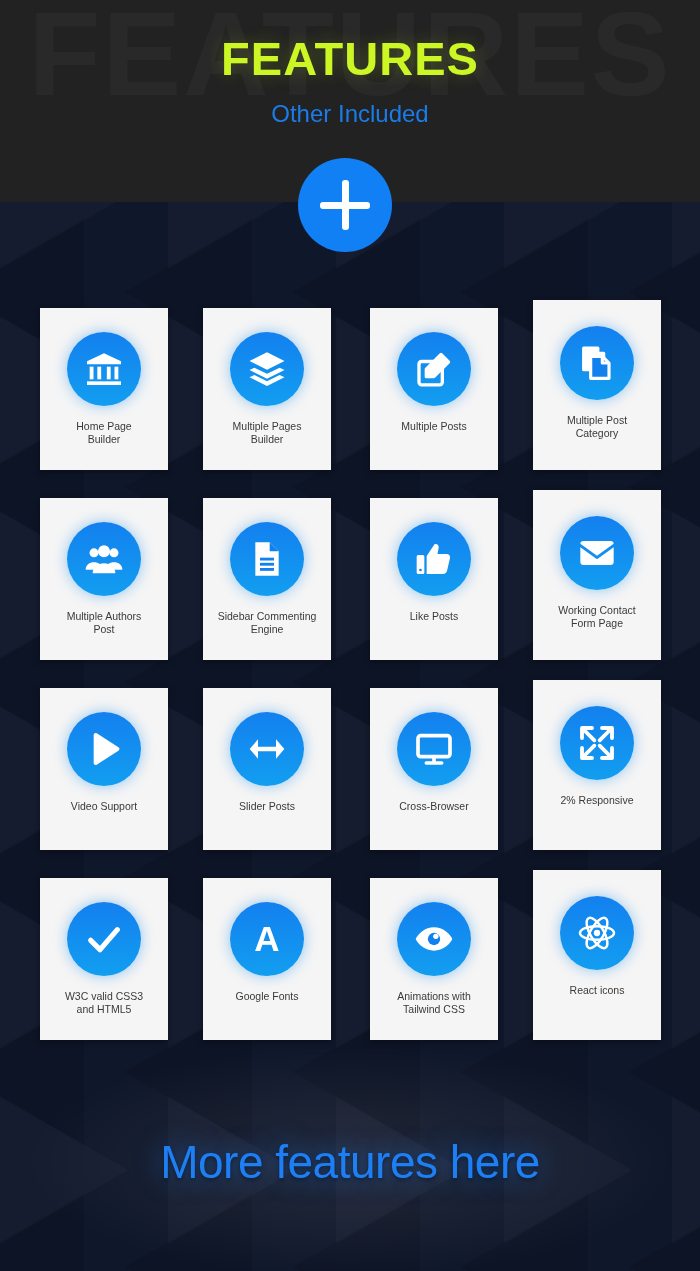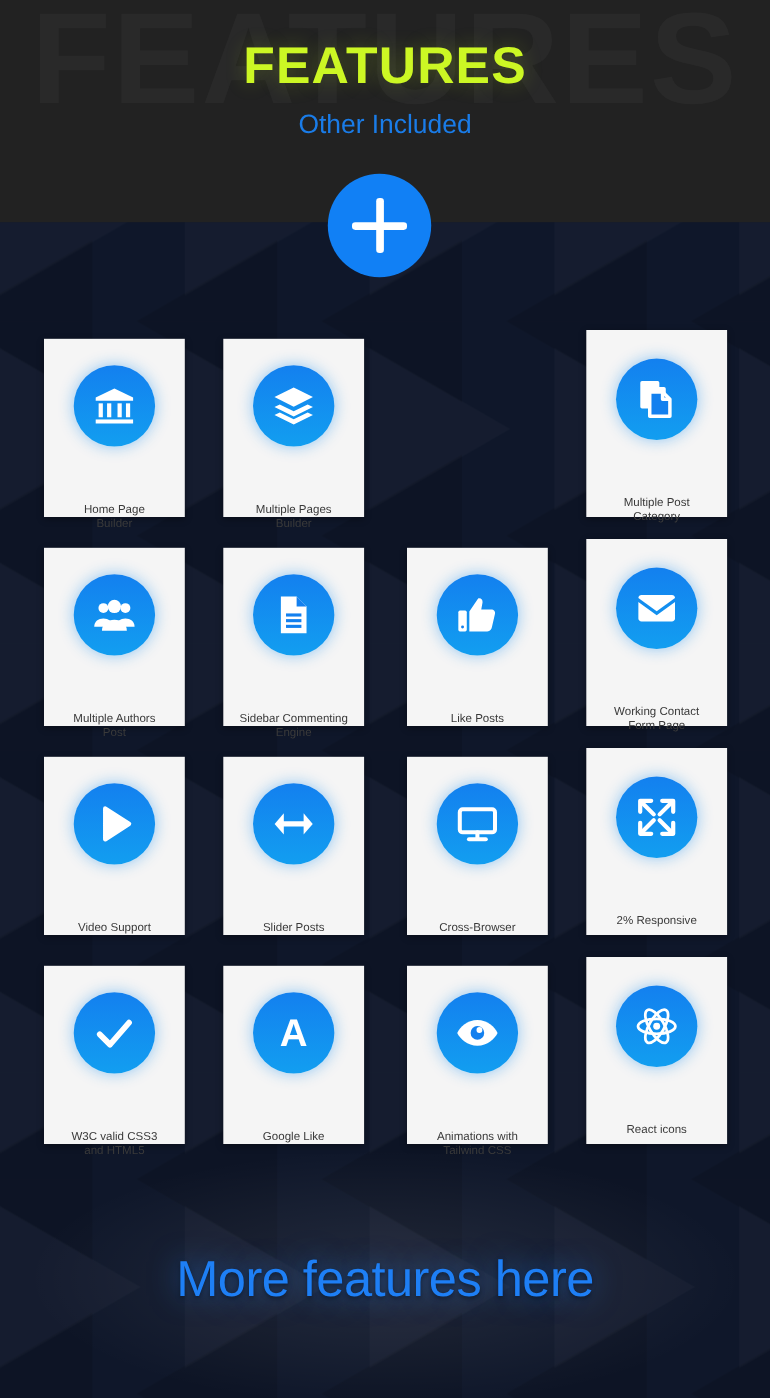--- a/index.html
+++ b/index.html
@@ -74,21 +74,20 @@
   }
   .row { position:relative; height:190px; }
   .card {
     position:absolute;
     width:128px; height:162px;
     background:#f5f5f5;
     display:flex; flex-direction:column;
     align-items:center; justify-content:flex-start;
     box-shadow:0 2px 6px rgba(0,0,0,.35);
     cursor:pointer;
-    gap:37px;
   }
   .card.tall { height:170px; }
   .card .circle {
     width:74px; height:74px; border-radius:50%;
     margin-top:24px;
     background:linear-gradient(180deg,#1380ef 0%,#129ef0 100%);
     display:flex; align-items:center; justify-content:center;
     box-shadow:0 0 14px rgba(20,140,240,.45);
     flex:none;
   }
@@ -163,20 +162,29 @@
         </div>
         <div class="card c2">
           <div class="circle">
             <svg viewBox="0 0 24 24" fill="#ffffff">
               <path d="M12 2 1.5 7.2 12 12.4l10.5-5.2L12 2z"></path>
               <path d="M4.4 11.2 1.5 12.6 12 17.8l10.5-5.2-2.9-1.4L12 14.9l-7.6-3.7z"></path>
               <path d="M4.4 15.6 1.5 17 12 22.2 22.5 17l-2.9-1.4L12 19.3l-7.6-3.7z"></path>
             </svg>
           </div>
           <div class="label">Multiple Pages<br>Builder</div>
+        </div>
+        <div class="card c3">
+          <div class="circle">
+            <svg viewBox="0 0 24 24" fill="none" stroke="#ffffff" stroke-width="2" stroke-linecap="round" stroke-linejoin="round">
+              <path d="M17 11.5V20a1.5 1.5 0 0 1-1.5 1.5h-11A1.5 1.5 0 0 1 3 20V9a1.5 1.5 0 0 1 1.5-1.5H13"></path>
+              <path d="M16.2 3.3 20.7 7.8 11.9 16.6 7.4 16.6 7.4 12.1z" fill="#ffffff" stroke="#ffffff"></path>
+            </svg>
+          </div>
+          <div class="label">Multiple Posts</div>
         </div>
         <div class="card c4 tall">
           <div class="circle">
             <svg viewBox="0 0 24 24" fill="none" stroke="#ffffff" stroke-width="1.9" stroke-linejoin="round">
               <path d="M4 3h8.5v3.2H16V16H4z" fill="#ffffff"></path>
               <path d="M8.2 8h7l4 4v9.2h-11z" fill="#1380ef"></path>
               <path d="M15.2 8v4h4"></path>
             </svg>
           </div>
           <div class="label">Multiple Post<br>Category</div>
@@ -281,21 +289,21 @@
             </svg>
           </div>
           <div class="label">W3C valid CSS3<br>and HTML5</div>
         </div>
         <div class="card c2">
           <div class="circle">
             <svg viewBox="0 0 24 24">
               <text x="12" y="19.4" text-anchor="middle" font-family="Liberation Sans, sans-serif" font-size="21" font-weight="bold" fill="#ffffff">A</text>
             </svg>
           </div>
-          <div class="label">Google Like</div>
+          <div class="label">Google Fonts</div>
         </div>
         <div class="card c4 tall">
           <div class="circle">
             <svg viewBox="0 0 24 24" fill="none" stroke="#ffffff" stroke-width="1.5">
               <ellipse cx="12" cy="12" rx="10.2" ry="4.1"></ellipse>
               <ellipse cx="12" cy="12" rx="10.2" ry="4.1" transform="rotate(60 12 12)"></ellipse>
               <ellipse cx="12" cy="12" rx="10.2" ry="4.1" transform="rotate(120 12 12)"></ellipse>
               <circle cx="12" cy="12" r="1.9" fill="#ffffff" stroke="none"></circle>
             </svg>
           </div>

